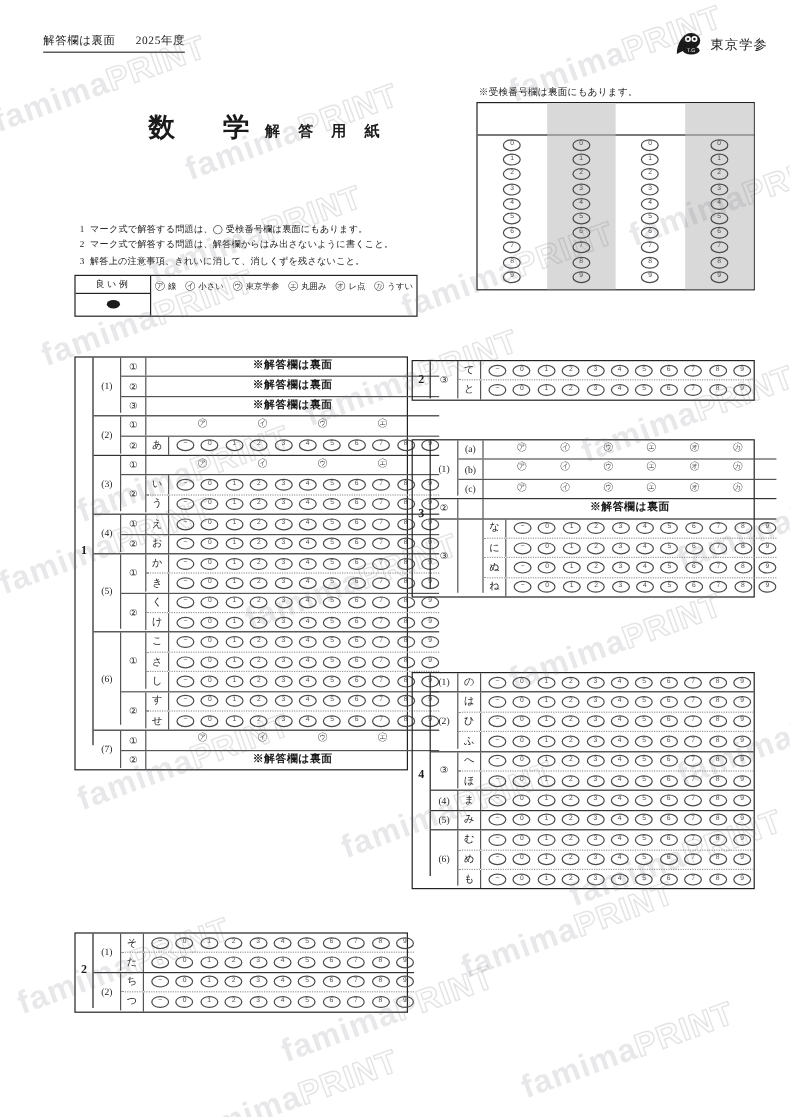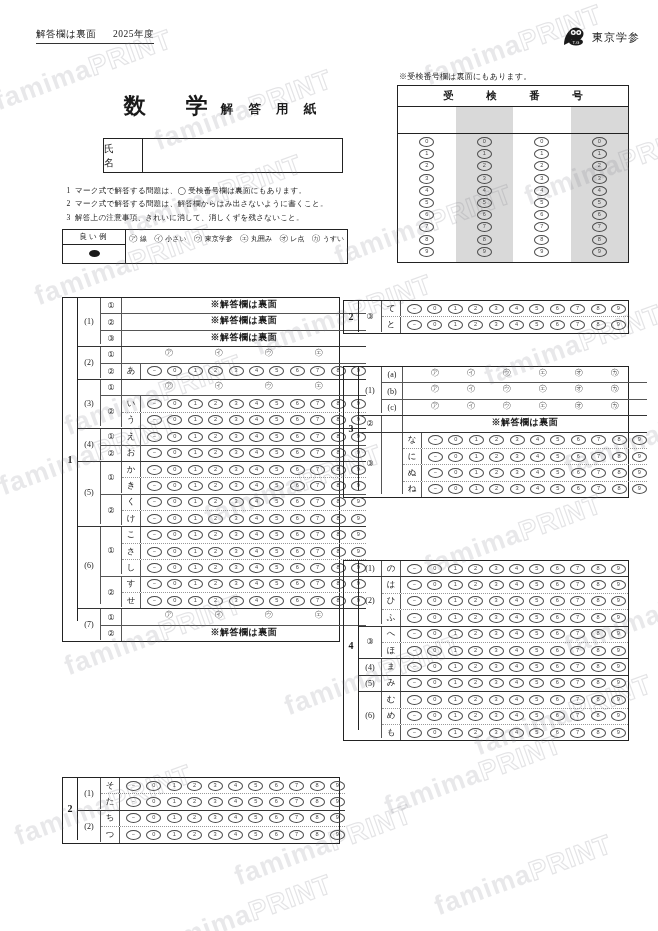--- a/index.html
+++ b/index.html
@@ -110,24 +110,20 @@
       <text x="15" y="17.6" font-size="4.4" fill="#fff" text-anchor="middle" font-family="Liberation Sans, sans-serif">T.G</text>
     </svg>
     <span class="logo-name">東京学参</span>
   </div>
 
   <div class="title-wrap">
     <div class="t-line2">
       <span class="t-sub">数　学</span>
       <span class="t-sub2">解 答 用 紙</span>
     </div>
-  </div>
-  <div class="name-box">
-    <div class="name-lbl">氏　名</div>
-    <div class="name-fill"></div>
   </div>
 
   <div class="notes">
     <div id="note-list">
         <div class="note-row">
           <span class="note-n">1</span>
           <span>マーク式で解答する問題は、◯ 受検番号欄は裏面にもあります。</span>
         </div>
         <div class="note-row">
           <span class="note-n">2</span>
@@ -171,21 +167,20 @@
               <span class="bad-g">㋕</span>
               <span>うすい</span>
             </div>
           </div>
       </div>
     </div>
   </div>
 
   <div class="exam-note">※受検番号欄は裏面にもあります。</div>
   <div class="exam">
-    <div class="exam-head">受　検　番　号</div>
     <div class="exam-blank" id="exam-blank">
         <div class="exam-col"></div>
         <div class="exam-col shade"></div>
         <div class="exam-col"></div>
         <div class="exam-col shade"></div>
       </div>
     <div class="exam-grid" id="exam-grid">
         <div class="exam-col">
           <div class="bub">0</div>
           <div class="bub">1</div>

